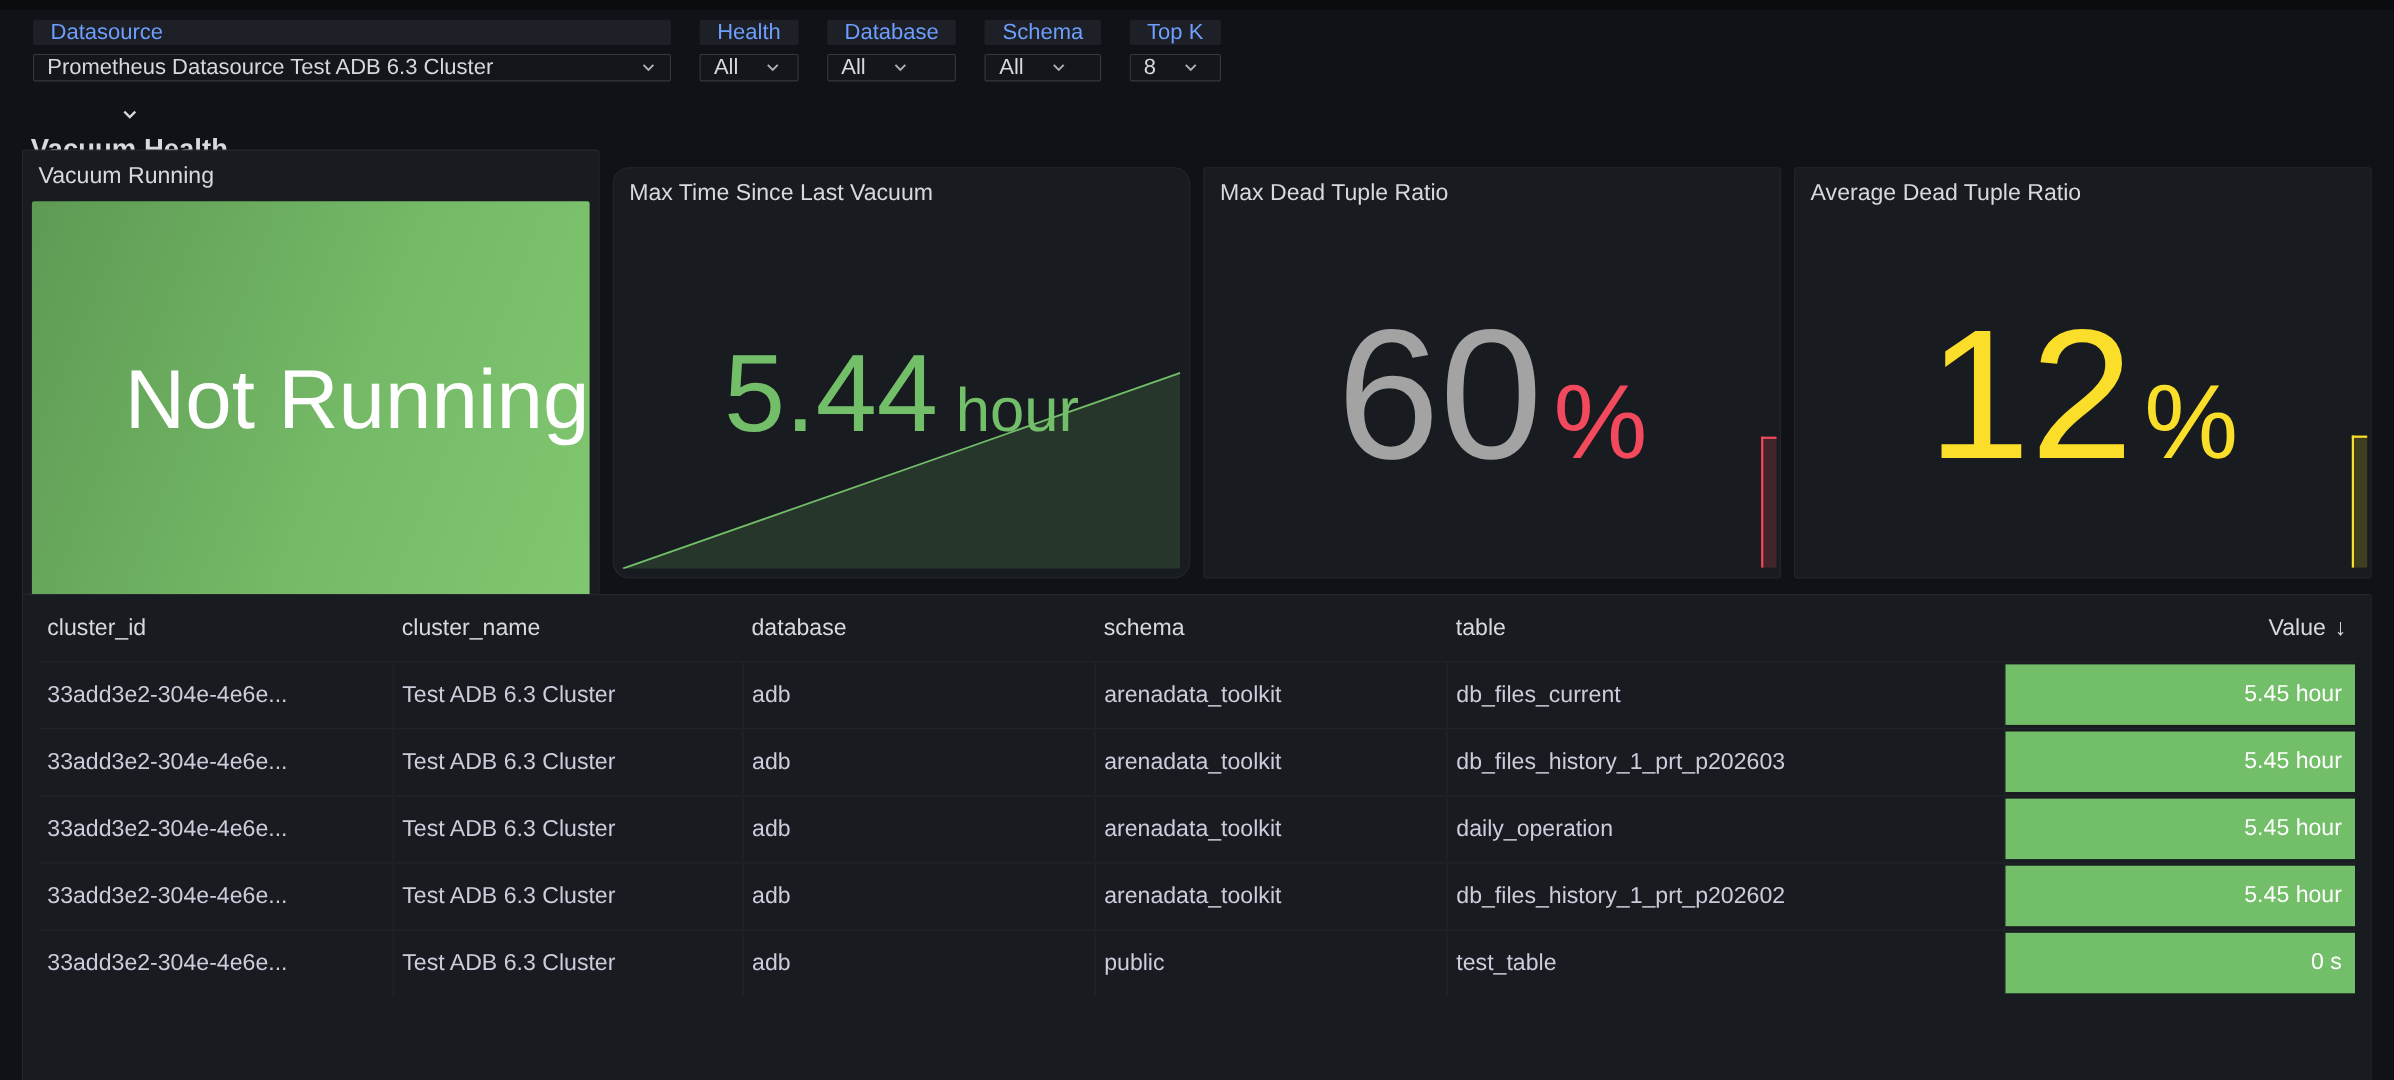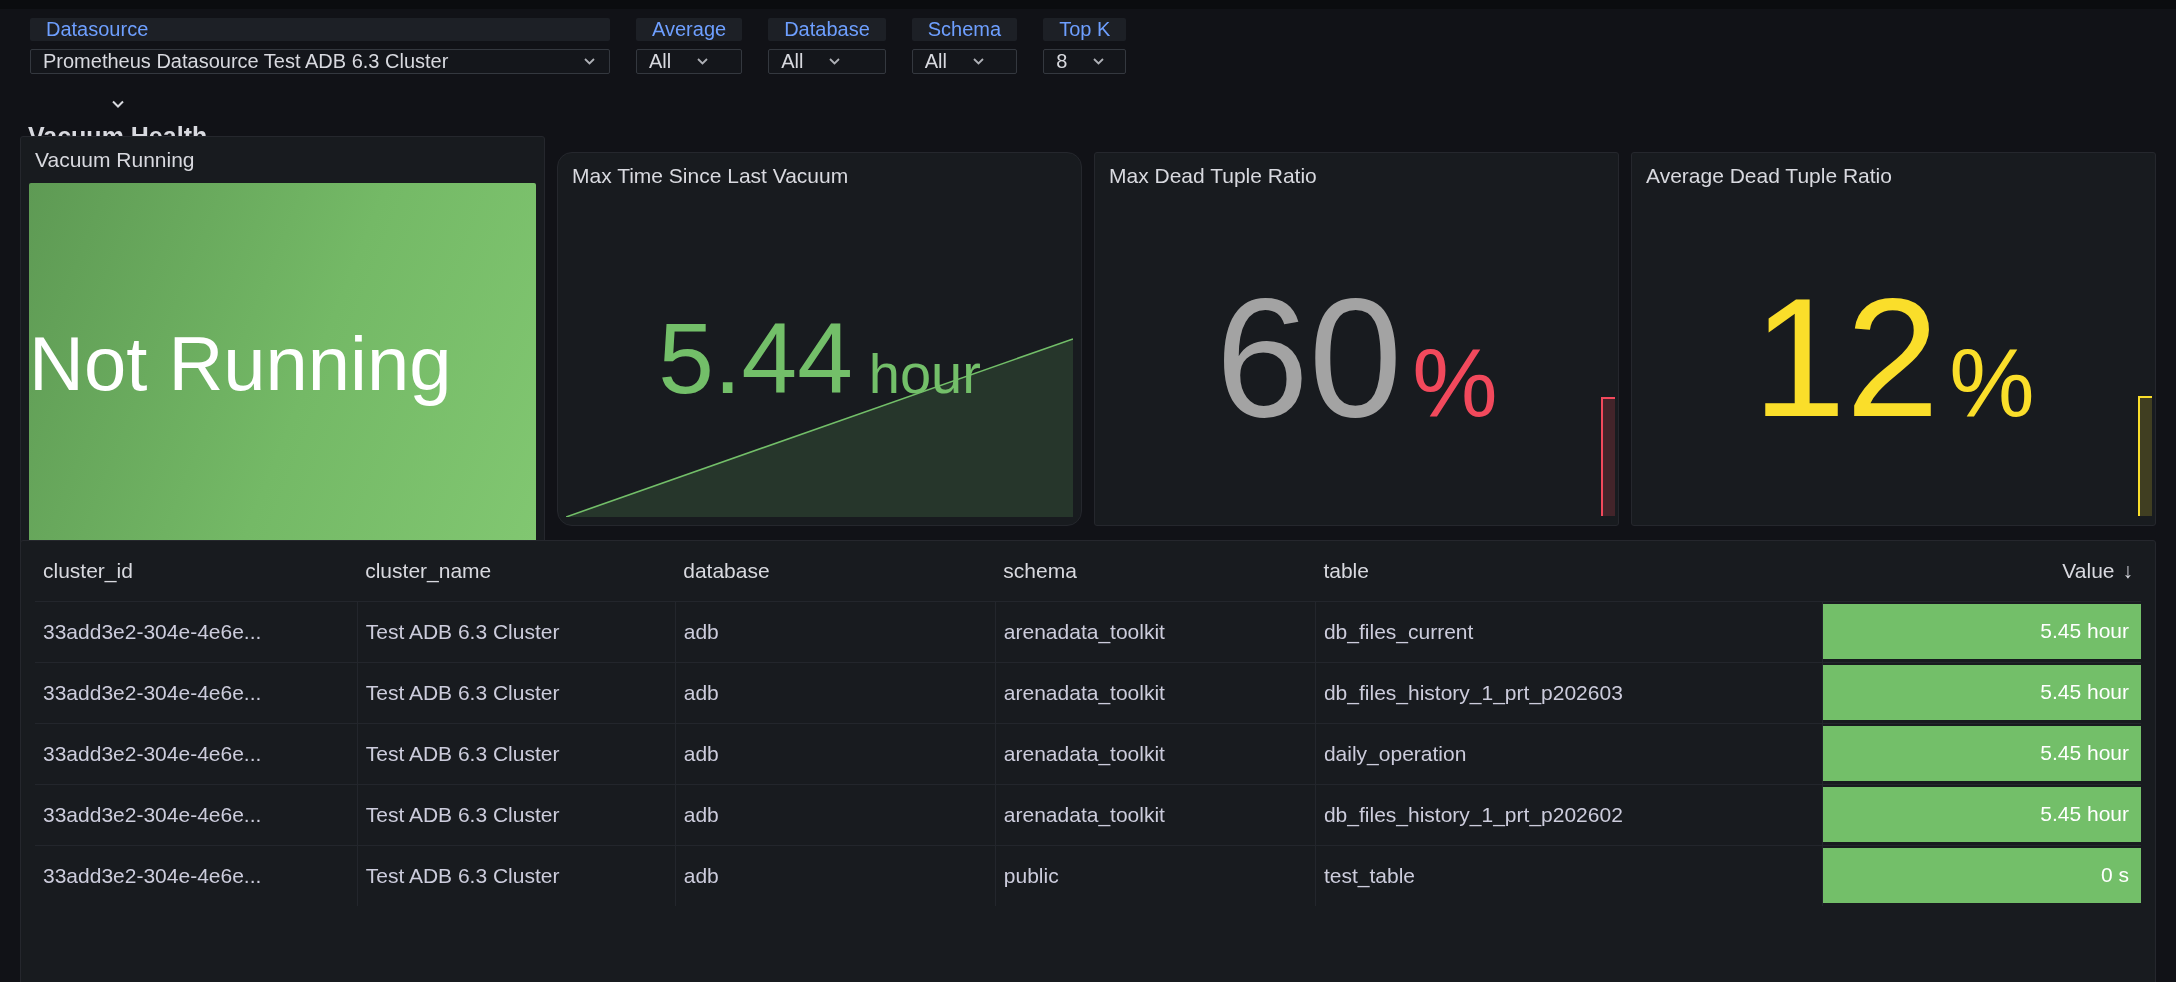--- a/index.html
+++ b/index.html
@@ -43,21 +43,21 @@
     align-items:center; justify-content:center; }
 
   #panel-vacuum-running { left:20px; top:136px; width:525px; height:417px; }
   #panel-max-time       { left:557px; top:152px; width:525px; height:374px;border-radius:15px; }
   #panel-max-dead       { left:1094px; top:152px; width:525px; height:374px; }
   #panel-avg-dead       { left:1631px; top:152px; width:525px; height:374px; }
 
   .bg-fill {
     width:100%; height:100%;
     background:linear-gradient(112deg,#5e9a54 0%,#74b966 55%,#81c771 100%);
-    border-radius:2px; display:flex; align-items:center; justify-content:flex-start;
+    border-radius:2px; display:flex; align-items:center; justify-content:flex-end;
   }
   .stat-big-text { color:#ffffff; font-size:76px; font-weight:500; white-space:nowrap; }
 
   .stat-line { white-space:nowrap; z-index:2; }
   .stat-value { font-size:100px; font-weight:500; }
   .stat-unit  { font-size:56px;  font-weight:500; margin-left:16px; }
   .stat-value.xl { font-size:168px; }
   .stat-unit.xl  { font-size:96px; margin-left:10px; }
 
   .spark-svg { position:absolute; left:0; bottom:0; width:100%; height:100%; }
@@ -99,21 +99,21 @@
   <div class="filter-group">
     <div class="filter-label">Datasource</div>
     <div class="filter-select wide">
       <span>Prometheus Datasource Test ADB 6.3 Cluster</span>
       <svg class="chev" viewBox="0 0 15 15">
           <path d="M3 5l4.5 4.5L12 5" fill="none" stroke="#aeb0b6" stroke-width="1.8"></path>
         </svg>
     </div>
   </div>
   <div class="filter-group">
-    <div class="filter-label">Average</div>
+    <div class="filter-label">Health</div>
     <div class="filter-select">
       <span>All</span>
       <svg class="chev" viewBox="0 0 15 15">
           <path d="M3 5l4.5 4.5L12 5" fill="none" stroke="#aeb0b6" stroke-width="1.8"></path>
         </svg>
     </div>
   </div>
   <div class="filter-group">
     <div class="filter-label">Database</div>
     <div class="filter-select">

